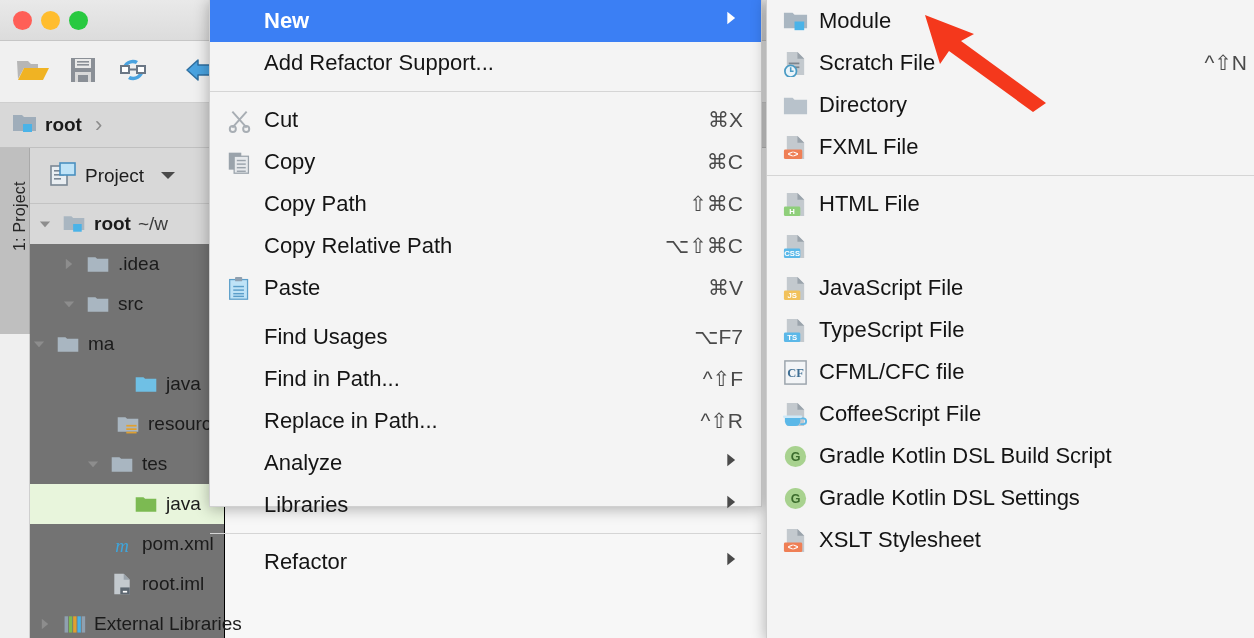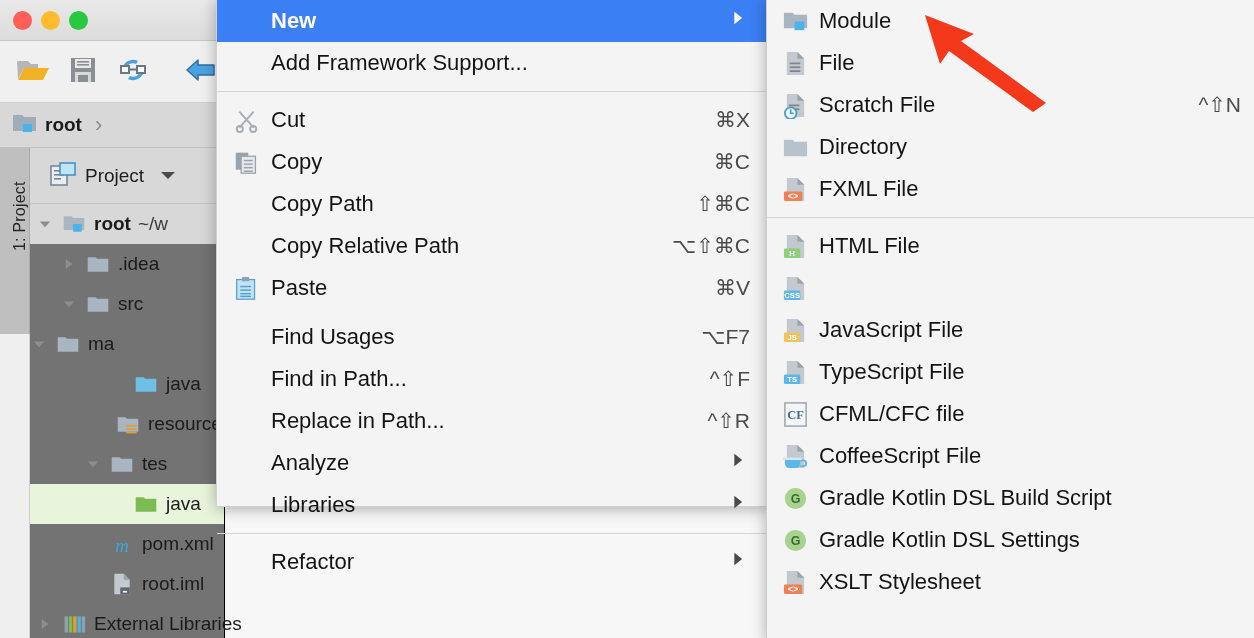--- a/index.html
+++ b/index.html
@@ -95,21 +95,21 @@
     font-family:"Liberation Mono", monospace; font-size:21px; line-height:34px;
     white-space:pre; padding-top:4px; padding-left:2px;
   }
 
   
   .menu {
     position:absolute; background:#f4f4f4;
     box-shadow: 0 2px 14px rgba(0,0,0,.30);
     border:1px solid #d0d0d0;
   }
-  #main-menu { left:216px; top:-1px; width:553px; height:508px; }
+  #main-menu { left:209px; top:-1px; width:553px; height:508px; }
 
   .mi {
     position:relative; display:flex; align-items:center;
     height:42px; padding-left:54px; padding-right:18px;
     font-size:22px; color:#141414; white-space:nowrap;
   }
   .mi.hl { background:#3b7ff4; color:#ffffff; }
   .mi.hl .mi-label { color:#fff; }
   .mi .mi-icon {
     position:absolute; left:16px; top:50%; transform:translateY(-50%);
@@ -121,21 +121,21 @@
   .sep { height:1px; background:#d5d5d5; margin:7px 0; }
   .gap { height:7px; }
 
   
   #sub-menu {
     left:766px; top:-1px; width:490px; height:640px;
     background:#f4f4f4; border-left:1px solid #cdcdcd;
   }
   .si {
     position:relative; display:flex; align-items:center;
-    height:42px; padding-left:52px; padding-right:14px;
+    height:42px; padding-left:52px; padding-right:8px;
     font-size:22px; color:#141414; white-space:nowrap;
   }
   .si .si-icon {
     position:absolute; left:14px; top:50%; transform:translateY(-50%);
     width:28px; height:28px; display:flex; align-items:center; justify-content:center;
   }
   .si-label { flex:1; }
   .si-accel { color:#4a4a4a; font-size:21px; }
 
   
@@ -390,21 +390,21 @@
   </div>
 
   <div class="menu" id="main-menu">
       <div class="mi hl">
         <span class="mi-label" style="font-weight: bold;">New</span>
         <span class="mi-sub"><svg width="22" height="22" viewBox="0 0 28 28">
             <path d="M8 6l10 8-10 8z" fill="#ffffff"></path>
           </svg></span>
       </div>
       <div class="mi">
-        <span class="mi-label">Add Framework Support...</span>
+        <span class="mi-label">Add Refactor Support...</span>
       </div>
       <div class="sep"></div>
       <div class="mi">
         <span class="mi-icon" style="display: flex; align-items: center;">
           <svg width="25" height="25" viewBox="0 0 28 28">
             <path d="M6 4 L22 22 M22 4 L6 22" stroke="#a8aeb4" stroke-width="2.2" fill="none"></path>
             <circle cx="6.5" cy="23.5" r="3.4" fill="none" stroke="#a8aeb4" stroke-width="2.2"></circle>
             <circle cx="21.5" cy="23.5" r="3.4" fill="none" stroke="#a8aeb4" stroke-width="2.2"></circle>
           </svg>
         </span>
@@ -489,32 +489,20 @@
             <rect x="13" y="14" width="10" height="9" fill="#4ab3e8"></rect>
           </svg>
         </span>
         <span class="si-label">Module</span>
       </div>
       <div class="si">
         <span class="si-icon" style="display: flex; align-items: center;">
           <svg width="27" height="27" viewBox="0 0 28 28">
             <path d="M5 2h11l7 7v17H5z" fill="#c3c9ce"></path>
             <path d="M16 2l7 7h-7z" fill="#9aa3ab"></path>
-            <rect x="8" y="13" width="11" height="1.8" fill="#7d868e"></rect>
-            <rect x="8" y="17" width="11" height="1.8" fill="#7d868e"></rect>
-            <rect x="8" y="21" width="11" height="1.8" fill="#7d868e"></rect>
-          </svg>
-        </span>
-        <span class="si-label">File</span>
-      </div>
-      <div class="si">
-        <span class="si-icon" style="display: flex; align-items: center;">
-          <svg width="27" height="27" viewBox="0 0 28 28">
-            <path d="M5 2h11l7 7v17H5z" fill="#c3c9ce"></path>
-            <path d="M16 2l7 7h-7z" fill="#9aa3ab"></path>
             <rect x="7" y="13" width="11" height="1.8" fill="#7d868e"></rect>
             <rect x="7" y="17" width="11" height="1.8" fill="#7d868e"></rect>
             <circle cx="9" cy="22" r="6" fill="#eaf4fa" stroke="#4a9bc4" stroke-width="1.8"></circle>
             <path d="M9 18v4h3" stroke="#4a9bc4" stroke-width="1.6" fill="none"></path>
           </svg>
         </span>
         <span class="si-label">Scratch File</span>
         <span class="si-accel">^⇧N</span>
       </div>
       <div class="si">

